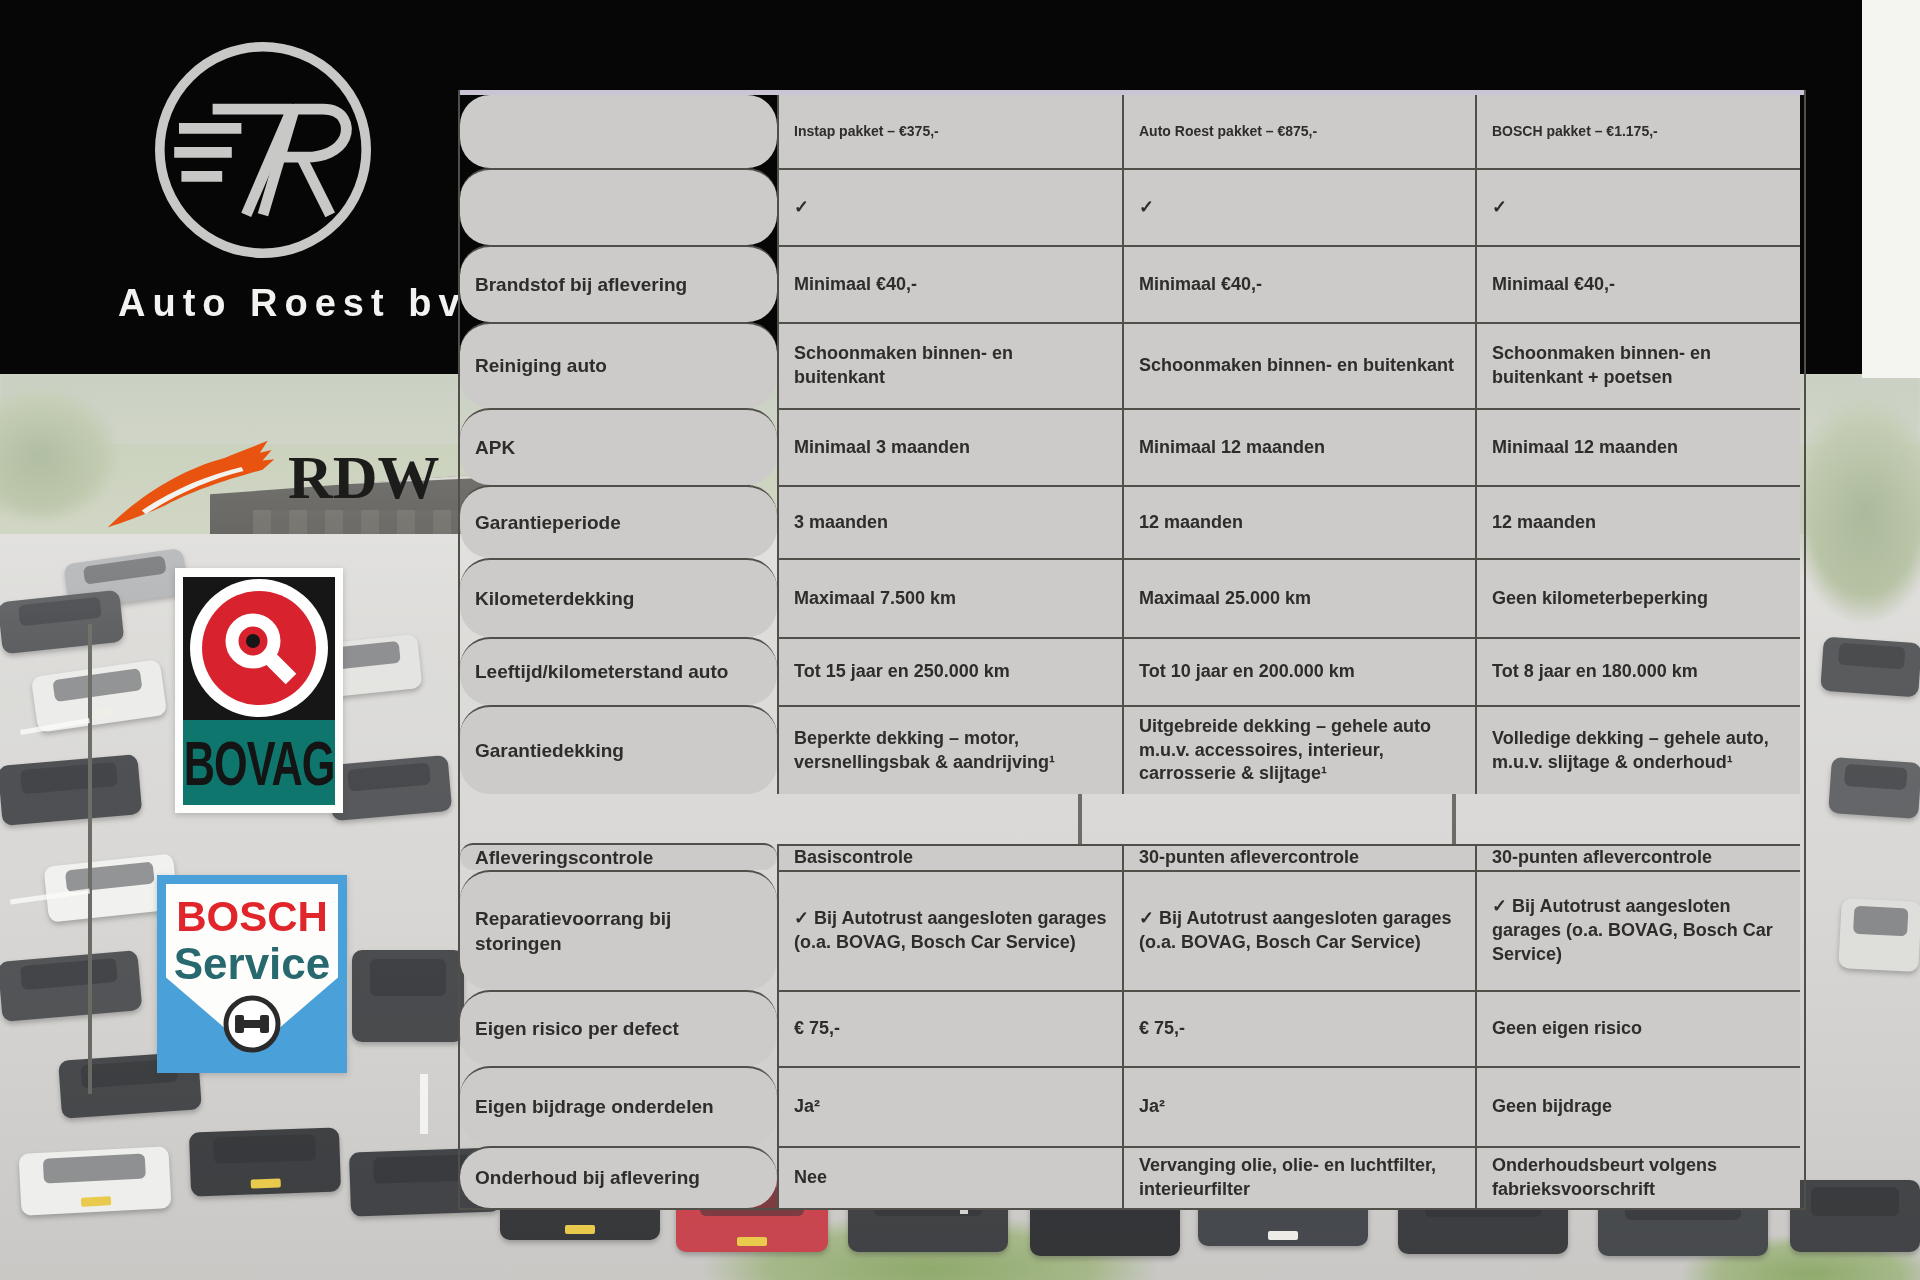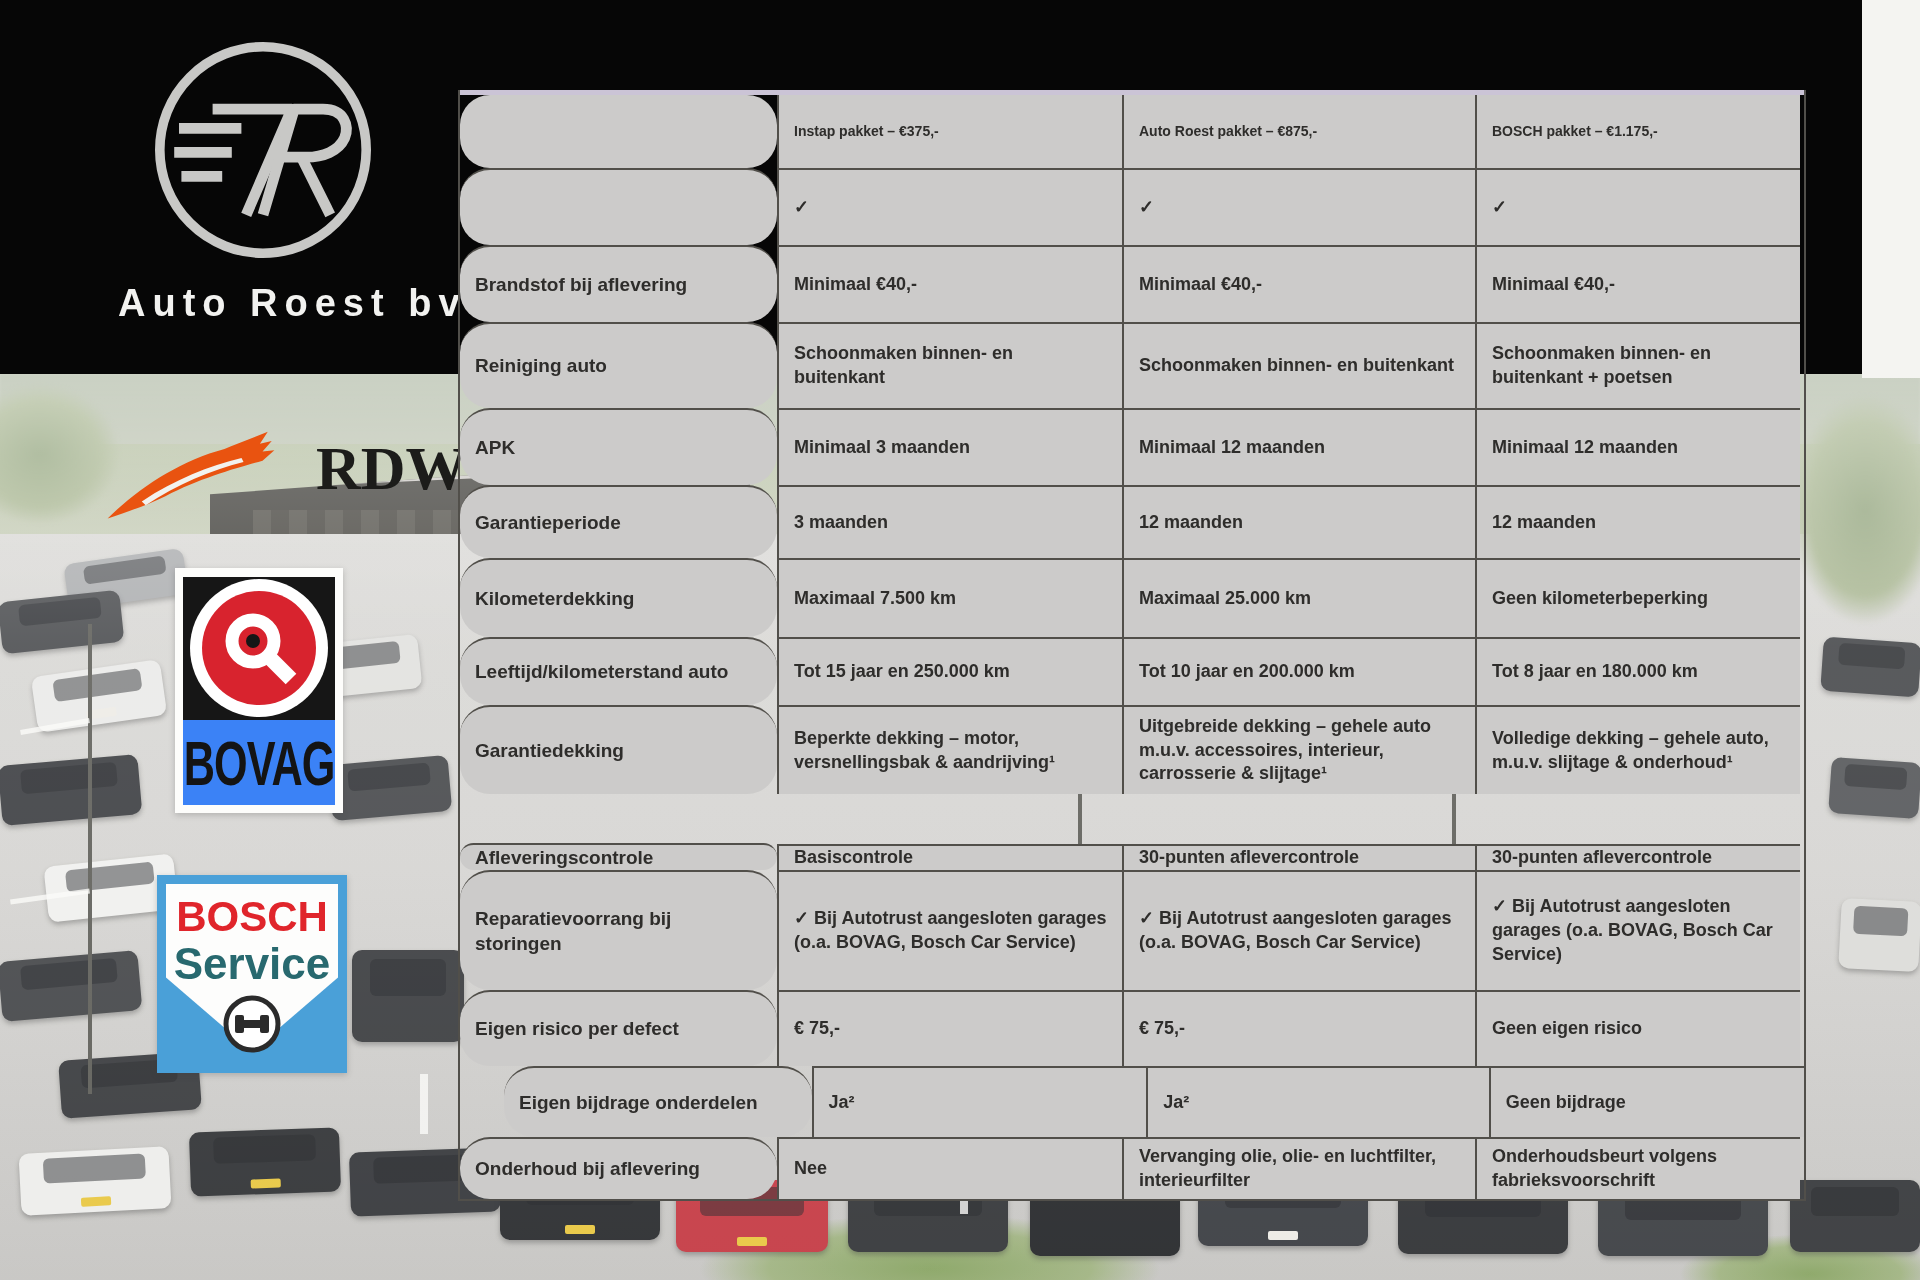--- a/index.html
+++ b/index.html
@@ -36,29 +36,29 @@
   
   .topband{position:absolute;left:0;top:0;width:1862px;height:374px;background:#060606;z-index:2;}
   .rightstrip{position:absolute;left:1862px;top:0;width:58px;height:378px;background:#f4f4f1;z-index:2;}
 
   
   .ar-logo{position:absolute;left:118px;top:30px;z-index:3;width:290px;text-align:center;}
   .ar-logo svg{width:248px;height:240px;}
   .ar-name{margin-top:8px;color:#f2f2f0;font-weight:bold;font-size:38px;letter-spacing:7px;white-space:nowrap;}
 
   
-  .rdw{position:absolute;left:96px;top:420px;z-index:3;display:flex;align-items:center;gap:28px;}
+  .rdw{position:absolute;left:96px;top:429px;z-index:3;display:flex;align-items:center;}
   .rdw svg{width:190px;height:105px;}
   .rdw-text{font-family:"Liberation Serif",serif;font-weight:bold;font-size:62px;color:#1c1c1a;margin-left:2px;margin-top:-8px;}
 
   
   .bovag{position:absolute;left:175px;top:568px;width:168px;height:245px;background:#fdfdfb;z-index:3;
          box-shadow:0 2px 6px rgba(60,60,60,.25);}
   .bovag-black{position:absolute;left:8px;top:8px;width:152px;height:144px;}
-  .bovag-yellow{position:absolute;left:8px;top:152px;width:152px;height:85px;background:#3b82f6;
+  .bovag-yellow{position:absolute;left:8px;top:152px;width:152px;height:85px;background:#0f766e;
                 display:flex;align-items:center;justify-content:center;}
   .bovag-word{font-weight:bold;font-size:46px;color:#141414;letter-spacing:-1px;transform:scale(.94,1.35);}
 
   
   .bosch{position:absolute;left:157px;top:875px;width:190px;height:198px;background:#4aa0d8;z-index:3;
          box-shadow:0 2px 6px rgba(60,60,60,.25);}
   .bosch-white{position:absolute;left:9px;top:9px;width:172px;height:180px;background:#fdfdfc;
                clip-path:polygon(0 0,100% 0,100% 52%,50% 93%,0 52%);}
   .bosch-word1{position:absolute;left:0;top:18px;width:100%;text-align:center;
                color:#e0252b;font-weight:bold;font-size:42px;letter-spacing:0;}
@@ -266,21 +266,21 @@
         <div class="tcell c1">✓ Bij Autotrust aangesloten garages (o.a. BOVAG, Bosch Car Service)</div>
         <div class="tcell c2">✓ Bij Autotrust aangesloten garages (o.a. BOVAG, Bosch Car Service)</div>
         <div class="tcell c3">✓ Bij Autotrust aangesloten garages (o.a. BOVAG, Bosch Car Service)</div>
       </div>
       <div class="trow" style="height: 76px;">
         <div class="tcell c0">Eigen risico per defect</div>
         <div class="tcell c1">€ 75,-</div>
         <div class="tcell c2">€ 75,-</div>
         <div class="tcell c3">Geen eigen risico</div>
       </div>
-      <div class="trow" style="height: 71px; margin-left: 44px;">
+      <div class="trow" style="height: 80px;">
         <div class="tcell c0">Eigen bijdrage onderdelen</div>
         <div class="tcell c1">Ja²</div>
         <div class="tcell c2">Ja²</div>
         <div class="tcell c3">Geen bijdrage</div>
       </div>
       <div class="trow" style="height: 62px;">
         <div class="tcell c0">Onderhoud bij aflevering</div>
         <div class="tcell c1">Nee</div>
         <div class="tcell c2">Vervanging olie, olie- en luchtfilter, interieurfilter</div>
         <div class="tcell c3">Onderhoudsbeurt volgens fabrieksvoorschrift</div>

